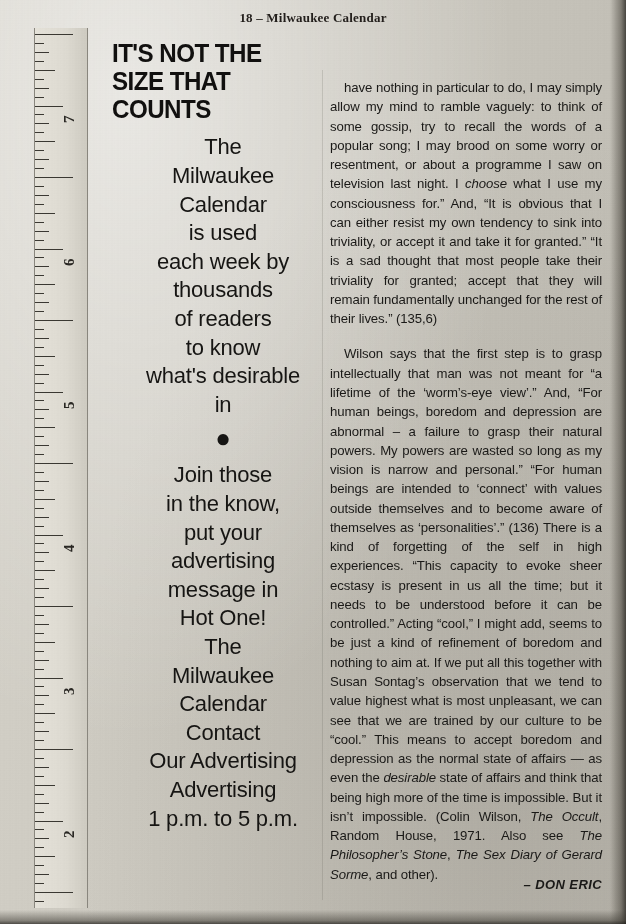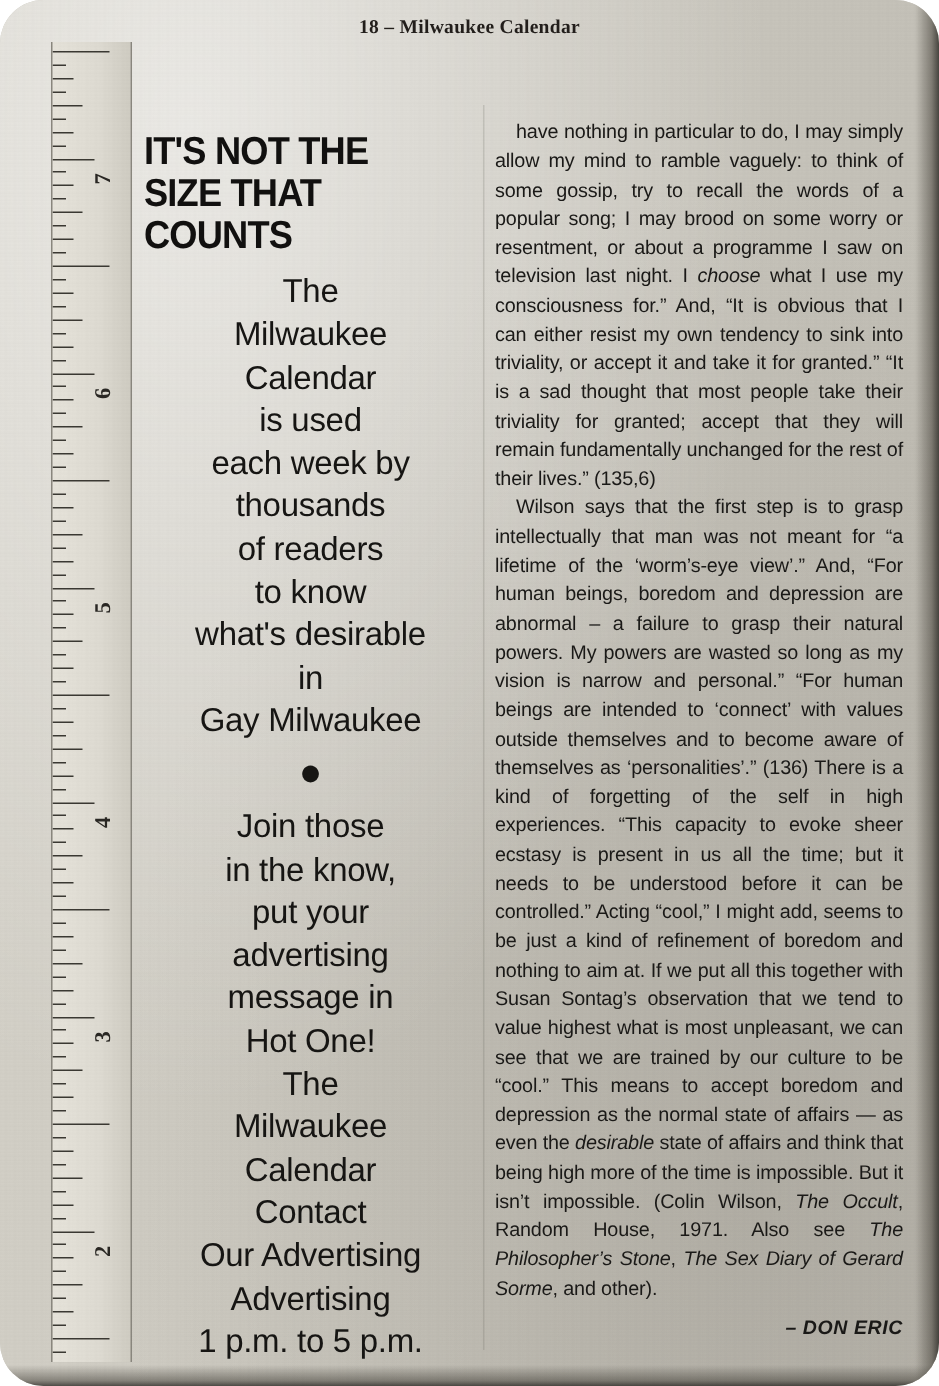--- a/index.html
+++ b/index.html
@@ -8,21 +8,20 @@
     background: #ffffff;
   }
   #page {
     position: relative;
     width: 626px;
     height: 924px;
     background: #c9c6bd;
     overflow: hidden;
     font-family: "Liberation Sans", sans-serif;
     color: #1a1a1a;
-    border-radius: 29px;
   }
   
   #paper {
     position: absolute;
     inset: 0;
     background:
       radial-gradient(ellipse at 20% 10%, rgba(255,255,255,0.55) 0%, rgba(255,255,255,0) 55%),
       radial-gradient(ellipse at 80% 85%, rgba(120,115,105,0.25) 0%, rgba(120,115,105,0) 60%),
       linear-gradient(100deg, #d6d3ca 0%, #cfccc3 30%, #c6c3ba 70%, #bfbcb3 100%);
   }
@@ -92,24 +91,23 @@
     text-align: center;
     font-family: "Liberation Serif", serif;
     font-size: 13px;
     font-weight: bold;
     letter-spacing: 0.2px;
     color: #231f1c;
   }
   
   #ad-column {
     position: absolute;
-    left: 96px;
+    left: 112px;
     top: 40px;
     width: 222px;
-    margin-top: 47px;
   }
   #ad-headline {
     font-family: "Liberation Sans", sans-serif;
     font-weight: bold;
     font-size: 26px;
     line-height: 1.07;
     letter-spacing: -0.6px;
     color: #121110;
     text-align: left;
     margin-bottom: 10px;
@@ -141,21 +139,21 @@
     font-size: 13.2px;
     line-height: 1.46;
     text-align: justify;
     color: #1b1a18;
     letter-spacing: -0.1px;
   }
   #article-column p {
     margin: 0 0 0 0;
     text-indent: 14px;
   }
-  #article-column p + p { margin-top: 0; }
+  #article-column p + p { margin-top: 16px; }
   #article-column em { }
   #byline {
     position: absolute;
     left: 330px;
     top: 877px;
     width: 272px;
     text-align: right;
     font-family: "Liberation Sans", sans-serif;
     font-style: italic;
     font-size: 13px;
@@ -296,21 +294,20 @@
         <div class="ad-line">The</div>
         <div class="ad-line">Milwaukee</div>
         <div class="ad-line">Calendar</div>
         <div class="ad-line">is used</div>
         <div class="ad-line">each week by</div>
         <div class="ad-line">thousands</div>
         <div class="ad-line">of readers</div>
         <div class="ad-line">to know</div>
         <div class="ad-line">what's desirable</div>
         <div class="ad-line">in</div>
-        <div class="ad-line">Gay Milwaukee</div>
       </div>
     <div id="ad-bullet">●</div>
     <div id="ad-body-2">
         <div class="ad-line">Join those</div>
         <div class="ad-line">in the know,</div>
         <div class="ad-line">put your</div>
         <div class="ad-line">advertising</div>
         <div class="ad-line">message in</div>
         <div class="ad-line">Hot One!</div>
         <div class="ad-line">The</div>

